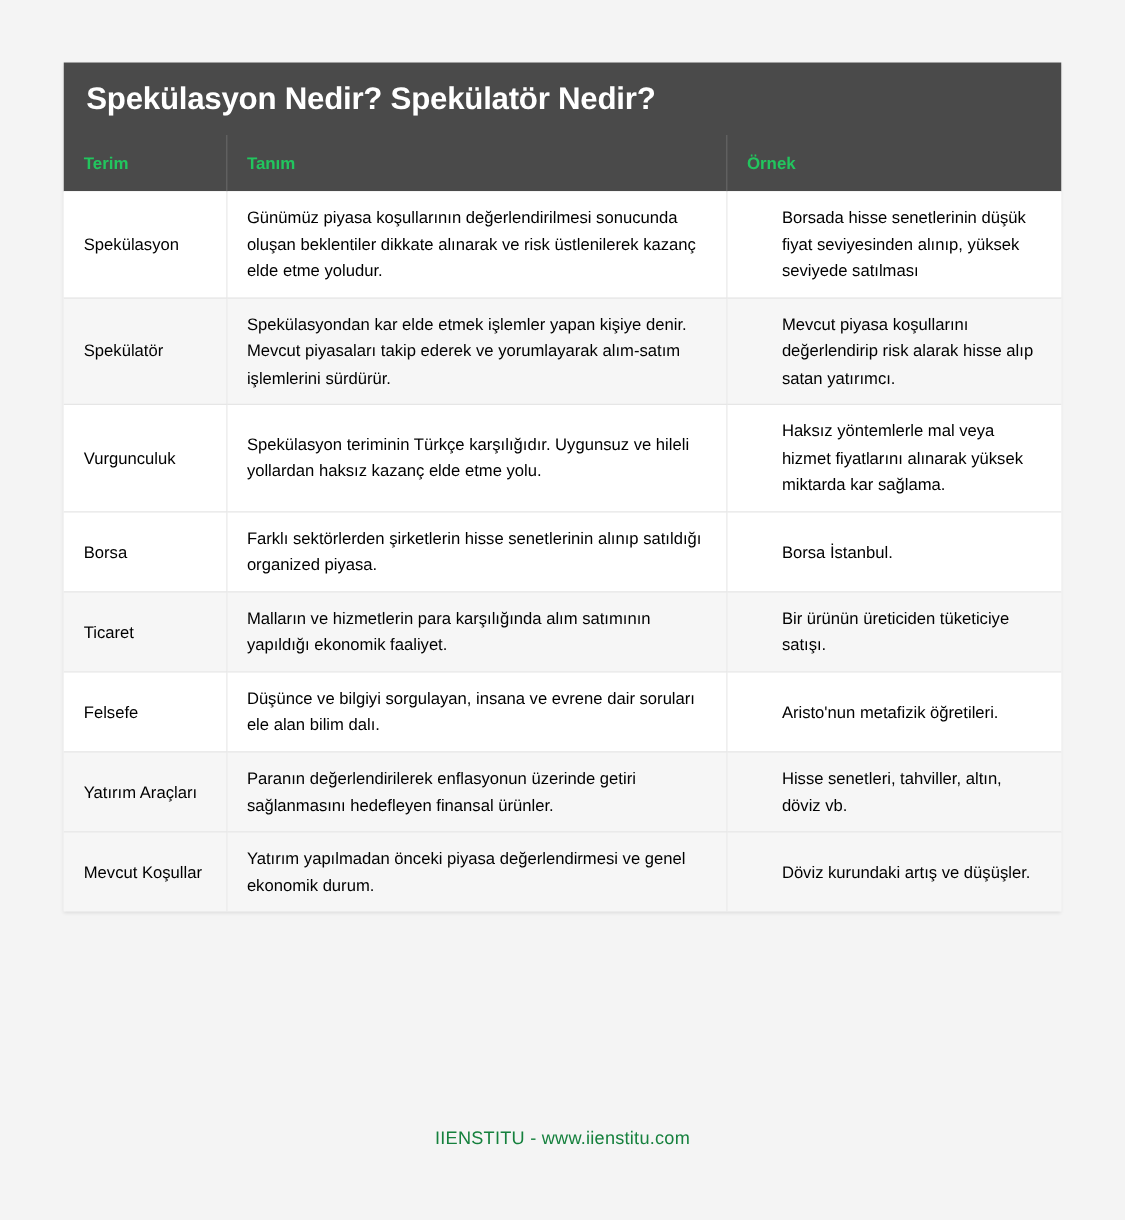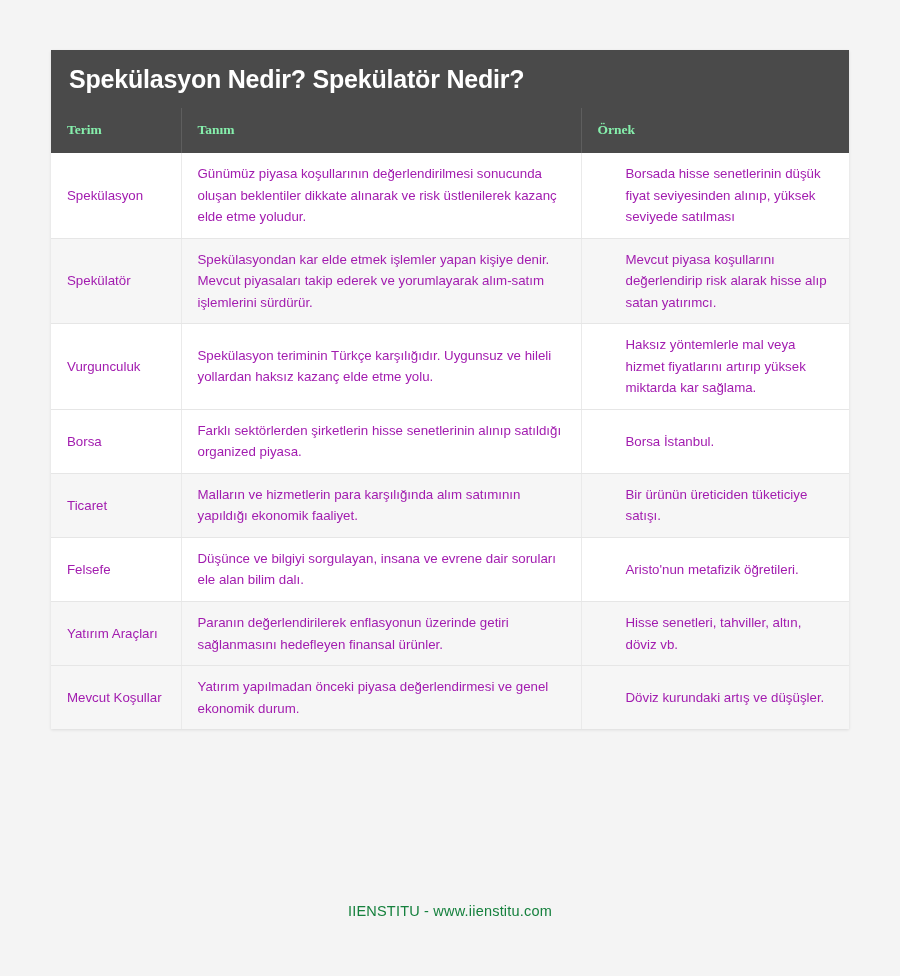--- a/index.html
+++ b/index.html
@@ -50,36 +50,35 @@
     width: 798px;
     table-layout: fixed;
   }
 
   table.dict col.c-term   { width: 130px; }
   table.dict col.c-def    { width: 400px; }
   table.dict col.c-ex     { width: 268px; }
 
   table.dict thead th {
     background: #4a4a4a;
-    color: #86efac;
+    color: #22c55e;
     font-size: 13.5px;
     font-weight: bold;
     text-align: left;
     padding: 14px 16px 15px 16px;
     border-right: 1px solid #5e5e5e;
     height: 45px;
     box-sizing: border-box;
     vertical-align: middle;
-    font-family: Liberation Serif, serif;
   }
   table.dict thead th:last-child { border-right: none; }
 
   table.dict tbody td {
     font-size: 13.3px;
-    color: #a21caf;
+    color: #000000;
     line-height: 1.62;
     padding: 10px 16px 10px 16px;
     vertical-align: middle;
     border-bottom: 1px solid #e6e6e6;
     border-right: 1px solid #eaeaea;
     box-sizing: border-box;
   }
   table.dict tbody td:last-child { border-right: none; padding-left: 44px; }
 
   table.dict tbody tr.odd  td { background: #ffffff; }
@@ -133,21 +132,21 @@
             <td class="example">Borsada hisse senetlerinin düşük fiyat seviyesinden alınıp, yüksek seviyede satılması</td>
           </tr>
           <tr class="even">
             <td class="term">Spekülatör</td>
             <td class="definition">Spekülasyondan kar elde etmek işlemler yapan kişiye denir. Mevcut piyasaları takip ederek ve yorumlayarak alım-satım işlemlerini sürdürür.</td>
             <td class="example">Mevcut piyasa koşullarını değerlendirip risk alarak hisse alıp satan yatırımcı.</td>
           </tr>
           <tr class="odd">
             <td class="term">Vurgunculuk</td>
             <td class="definition">Spekülasyon teriminin Türkçe karşılığıdır. Uygunsuz ve hileli yollardan haksız kazanç elde etme yolu.</td>
-            <td class="example">Haksız yöntemlerle mal veya hizmet fiyatlarını artırıp yüksek miktarda kar sağlama.</td>
+            <td class="example">Haksız yöntemlerle mal veya hizmet fiyatlarını alınarak yüksek miktarda kar sağlama.</td>
           </tr>
           <tr class="odd">
             <td class="term">Borsa</td>
             <td class="definition">Farklı sektörlerden şirketlerin hisse senetlerinin alınıp satıldığı organized piyasa.</td>
             <td class="example">Borsa İstanbul.</td>
           </tr>
           <tr class="even">
             <td class="term">Ticaret</td>
             <td class="definition">Malların ve hizmetlerin para karşılığında alım satımının yapıldığı ekonomik faaliyet.</td>
             <td class="example">Bir ürünün üreticiden tüketiciye satışı.</td>

